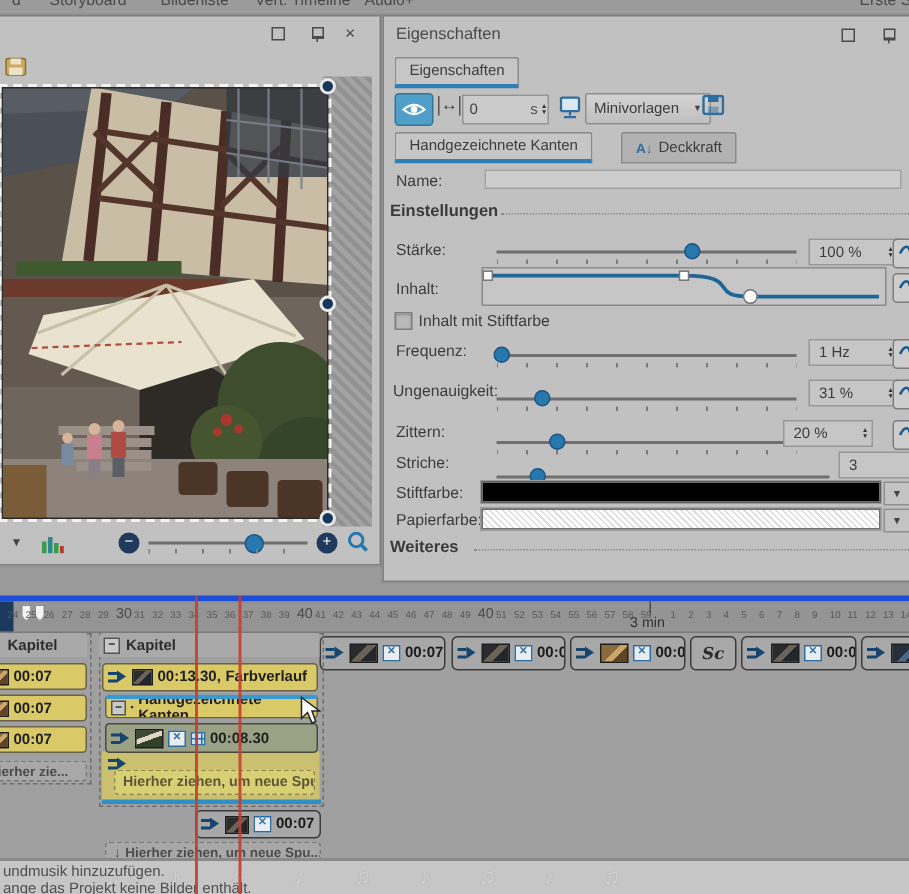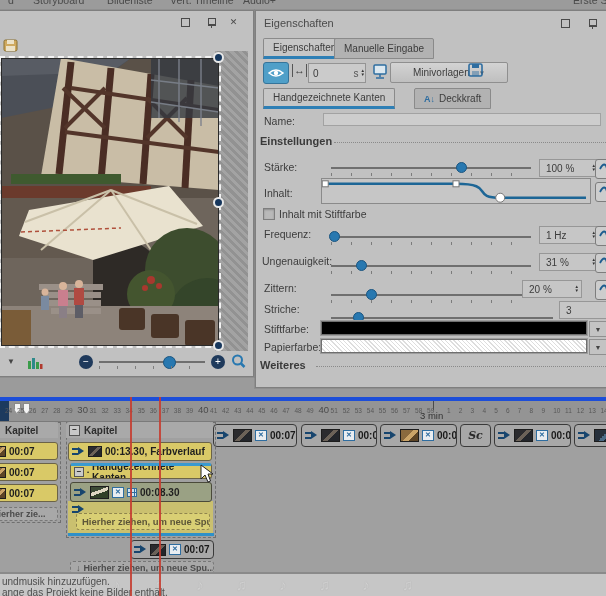--- a/index.html
+++ b/index.html
@@ -236,21 +236,20 @@
 <div class="abs win" style="left:255px;top:10px;width:352px;height:376px">
   <div class="abs wintitle" style="left:8px;top:6px">Eigenschaften</div>
   <div class="abs winbtn" style="left:303px;top:6px">
       <span class="restore-glyph"></span>
     </div>
   <div class="abs winbtn" style="left:330px;top:6px">
       <span class="pin-glyph"></span>
     </div>
 
   <div class="abs tab active" style="left:7px;top:27px">Eigenschaften</div>
-  <div class="abs tab" style="left:78px;top:27px">Manuelle Eingabe</div>
 
   <div class="abs eyebtn" style="left:7px;top:51px">
     <svg width="16" height="10">
       <path d="M1,5 Q8,-1 15,5 Q8,11 1,5 Z" fill="none" stroke="#fff" stroke-width="1.5"></path>
       <circle cx="8" cy="5" r="2.2" fill="#fff"></circle>
     </svg>
   </div>
   <span class="abs" style="left:36px;top:53px;font-size:11px;color:#3a3a3a;border-left:1px solid #555;border-right:1px solid #555;padding:0 1px;line-height:13px">↔</span>
   <div class="abs numbox" style="left:52px;top:52px;width:56px">
     <span style="padding-left:4px">0</span>
@@ -258,21 +257,21 @@
     <span class="spincol">
         <span>▲</span>
         <span>▼</span>
       </span>
   </div>
   <svg class="abs" style="left:116px;top:52px" width="17" height="17">
     <rect x="2" y="2" width="12" height="9" rx="1" fill="#dce8f0" stroke="#2e6da0" stroke-width="1.5"></rect>
     <line x1="8" y1="11" x2="8" y2="14" stroke="#2e6da0" stroke-width="1.5"></line>
     <line x1="4" y1="15" x2="12" y2="15" stroke="#2e6da0" stroke-width="1.5"></line>
   </svg>
-  <div class="abs raised" style="left:134px;top:51px;width:72px;height:19px;display:flex;align-items:center;justify-content:space-between;padding:0 22px;font-size:10px">
+  <div class="abs raised" style="left:134px;top:51px;width:72px;height:19px;display:flex;align-items:center;justify-content:space-between;padding:0 5px;font-size:10px">
     <span>Minivorlagen</span>
     <span style="font-size:6px;color:#444">▼</span>
   </div>
   <svg class="abs" style="left:212px;top:52px" width="15" height="14">
     <rect x="1" y="1" width="13" height="12" rx="1.5" fill="none" stroke="#2e6da0" stroke-width="1.6"></rect>
     <rect x="4" y="1" width="7" height="4" fill="#2e6da0"></rect>
     <rect x="4" y="8" width="7" height="5" fill="#2e6da0" opacity="0.45"></rect>
   </svg>
 
   <div class="abs tab active" style="left:7px;top:77px">Handgezeichnete Kanten</div>

